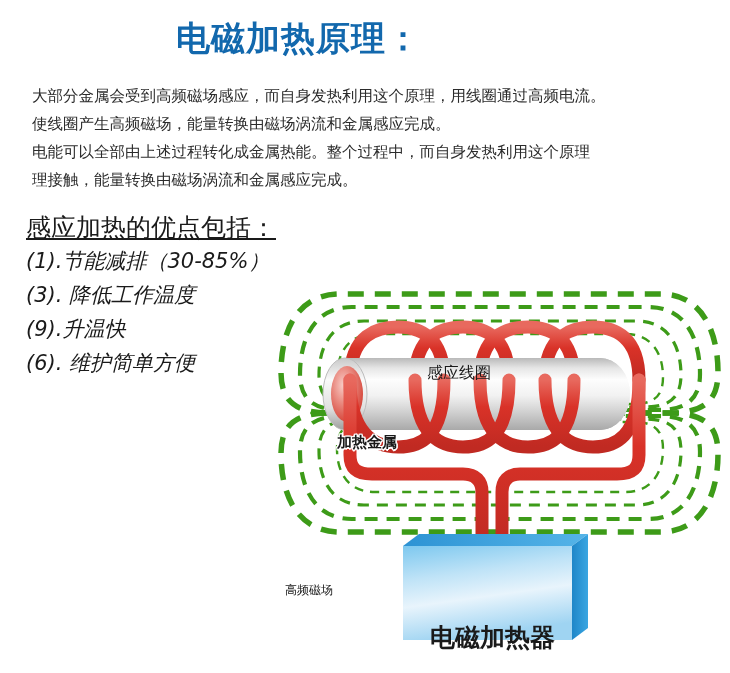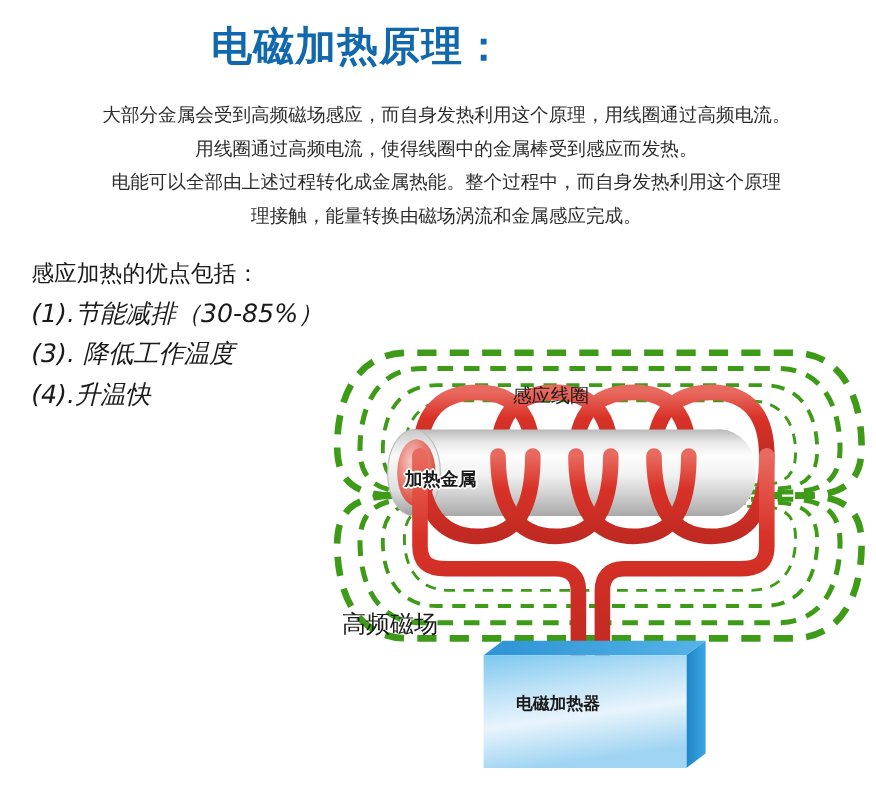--- a/index.html
+++ b/index.html
@@ -32,35 +32,35 @@
     position: absolute;
     left: 32px;
     top: 82px;
     width: 680px;
   }
   .intro-line {
     font-size: 15.5px;
     line-height: 28px;
     color: #2b2b2b;
     white-space: nowrap;
-    text-align: center;
   }
 
   #benefits {
     position: absolute;
     left: 26px;
     top: 212px;
     width: 270px;
     z-index: 6;
   }
   #benefits-heading {
-    font-size: 19px;
+    font-size: 25px;
     line-height: 32px;
     color: #1a1a1a;
     white-space: nowrap;
+    text-decoration: underline;
   }
   .benefit-item {
     font-size: 21px;
     line-height: 34px;
     color: #1a1a1a;
     white-space: nowrap;
     font-style: italic;
   }
 
   #diagram {
@@ -73,45 +73,47 @@
     pointer-events: none;
   }
 
   .diagram-label {
     position: absolute;
     font-size: 15px;
     font-weight: bold;
     color: #1a1a1a;
     white-space: nowrap;
     z-index: 5;
+    margin-top: 43px;
   }
   #label-coil  { left: 427px; top: 320px; font-weight: normal; font-size: 16px;}
   #label-metal { left: 337px; top: 390px; text-shadow:
         1.5px 0 #fff, -1.5px 0 #fff, 0 1.5px #fff, 0 -1.5px #fff,
         1px 1px #fff, -1px -1px #fff, 1px -1px #fff, -1px 1px #fff; text-align: center; }
-  #label-field { left: 285px; top: 507px; font-weight: normal; font-size: 20px;}
-  #label-heater{ left: 430px; top: 578px; font-size: 14px; font-family: Liberation Serif, serif; }
+  #label-field { left: 285px; top: 539px; font-weight: normal; font-size: 12px;}
+  #label-heater{ left: 430px; top: 578px; font-size: 25px; font-family: Liberation Serif, serif; }
 </style>
 </head>
 <body>
 
 <div id="page-title">电磁加热原理：</div>
 
 <div id="intro">
   <div class="intro-line">大部分金属会受到高频磁场感应，而自身发热利用这个原理，用线圈通过高频电流。</div>
-  <div class="intro-line">用线圈通过高频电流，使得线圈中的金属棒受到感应而发热。</div>
+  <div class="intro-line">使线圈产生高频磁场，能量转换由磁场涡流和金属感应完成。</div>
   <div class="intro-line">电能可以全部由上述过程转化成金属热能。整个过程中，而自身发热利用这个原理</div>
   <div class="intro-line">理接触，能量转换由磁场涡流和金属感应完成。</div>
 </div>
 
 <div id="benefits">
   <div id="benefits-heading">感应加热的优点包括：</div>
   <div class="benefit-item">(1).节能减排（30-85%）</div>
   <div class="benefit-item">(3). 降低工作温度</div>
-  <div class="benefit-item">(4).升温快</div>
+  <div class="benefit-item">(9).升温快</div>
+  <div class="benefit-item">(6). 维护简单方便</div>
 </div>
 
 <svg id="diagram" viewBox="0 0 730 673">
   <defs>
     <linearGradient id="rodGrad" x1="0" y1="0" x2="0" y2="1">
       <stop offset="0%" stop-color="#b9b9b9"></stop>
       <stop offset="14%" stop-color="#e6e6e6"></stop>
       <stop offset="30%" stop-color="#fdfdfd"></stop>
       <stop offset="52%" stop-color="#f2f2f2"></stop>
       <stop offset="74%" stop-color="#d2d2d2"></stop>

